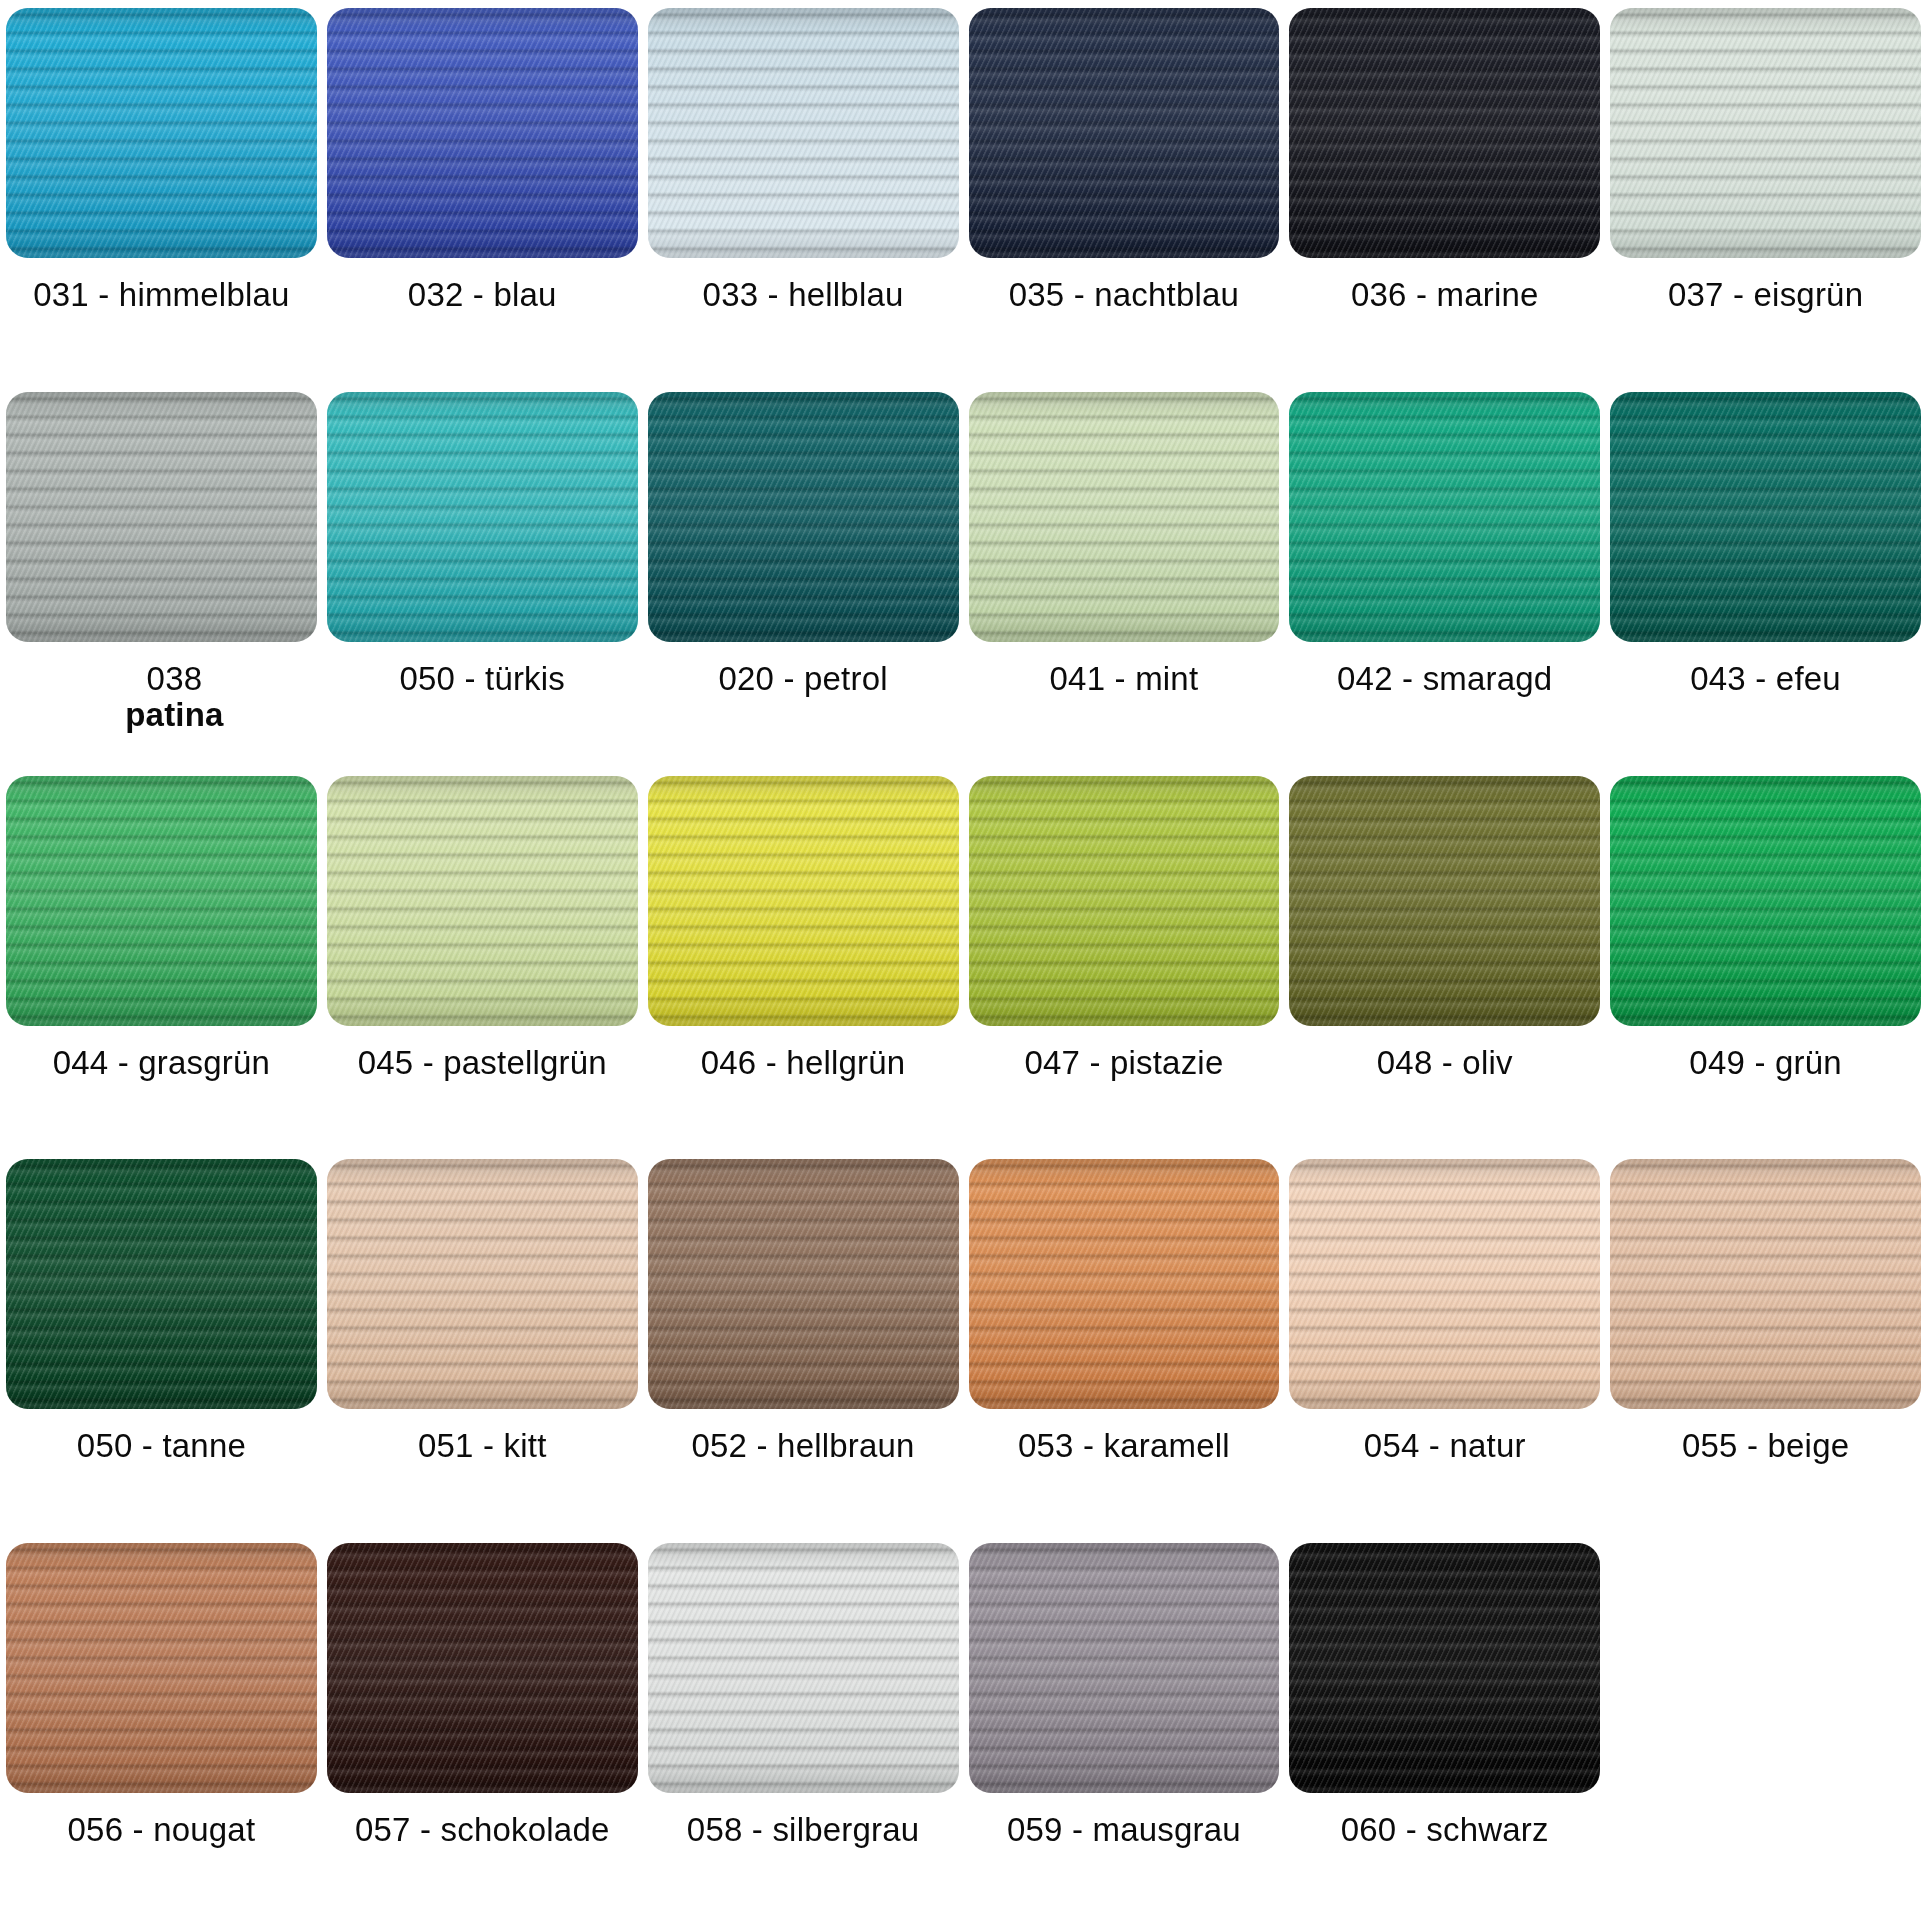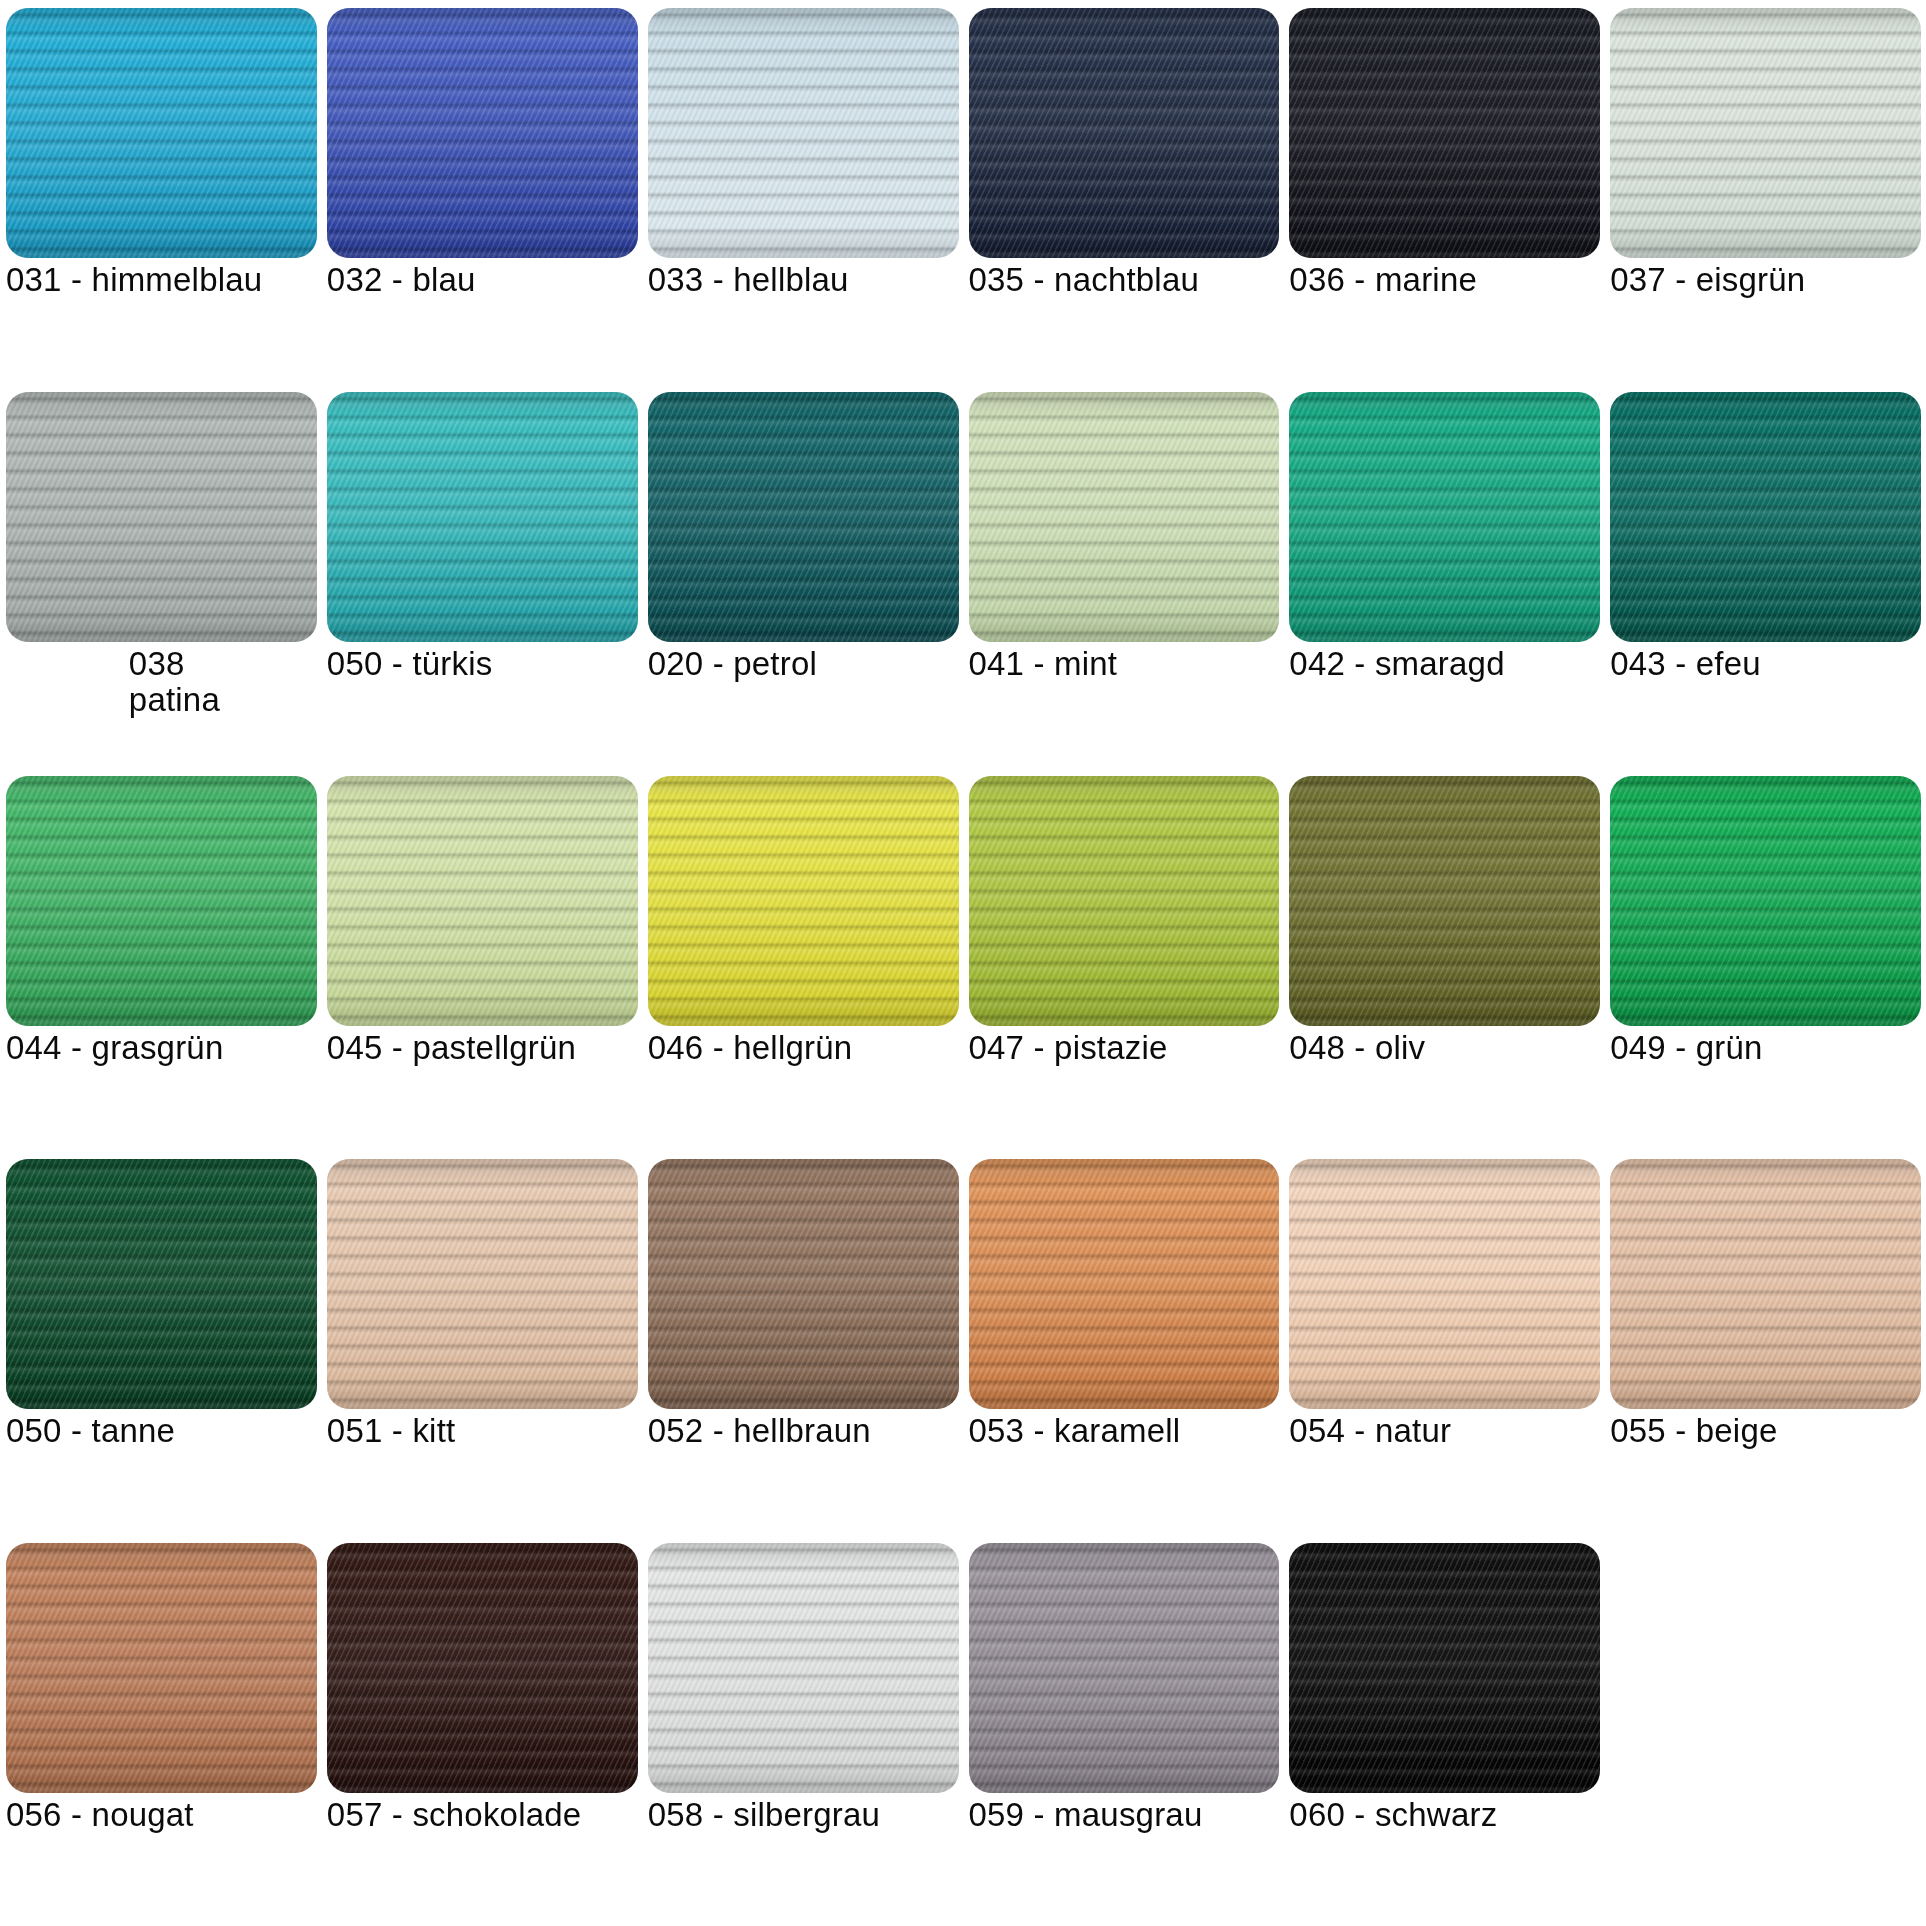--- a/index.html
+++ b/index.html
@@ -77,25 +77,26 @@
     background-image:linear-gradient(
       to bottom,
       rgba(0,0,0,0.16) 0%,
       rgba(0,0,0,0.00) 10%,
       rgba(255,255,255,0.05) 48%,
       rgba(0,0,0,0.00) 88%,
       rgba(0,0,0,0.14) 100%
     );
   }
   .label{
+    text-align:center;
     font-size:33px;
     line-height:1.16;
     color:#0b0b0b;
     letter-spacing:0.2px;
-    padding-top:3px;
+    padding-top:18px;
     white-space:normal;
     word-break:normal;
   }
   
   .cell.wrap .label{
     max-width:149px;
     margin:0 auto;
   }
   .cell.wrap .label span{display:block;margin-left:26px;}
 </style>
@@ -160,21 +161,21 @@
       </div>
       <div class="cell wrap">
         <div class="swatch">
           <div class="base" style="background: linear-gradient(rgb(179, 186, 183) 0%, rgb(170, 177, 174) 50%, rgb(159, 166, 163) 100%);"></div>
           <div class="strands"></div>
           <div class="twist"></div>
           <div class="shade"></div>
         </div>
         <div class="label" style="position: relative; z-index: 5;">
           <span>038</span>
-          <span style="position: relative; z-index: 5; margin-top: -2px;">patina</span>
+          <span style="position: relative; z-index: 5; margin-top: -2px; font-weight: bold;">patina</span>
         </div>
       </div>
       <div class="cell">
         <div class="swatch">
           <div class="base" style="background: linear-gradient(rgb(60, 192, 193) 0%, rgb(50, 181, 184) 50%, rgb(31, 158, 164) 100%);"></div>
           <div class="strands"></div>
           <div class="twist"></div>
           <div class="shade"></div>
         </div>
         <div class="label">050 - türkis</div>

